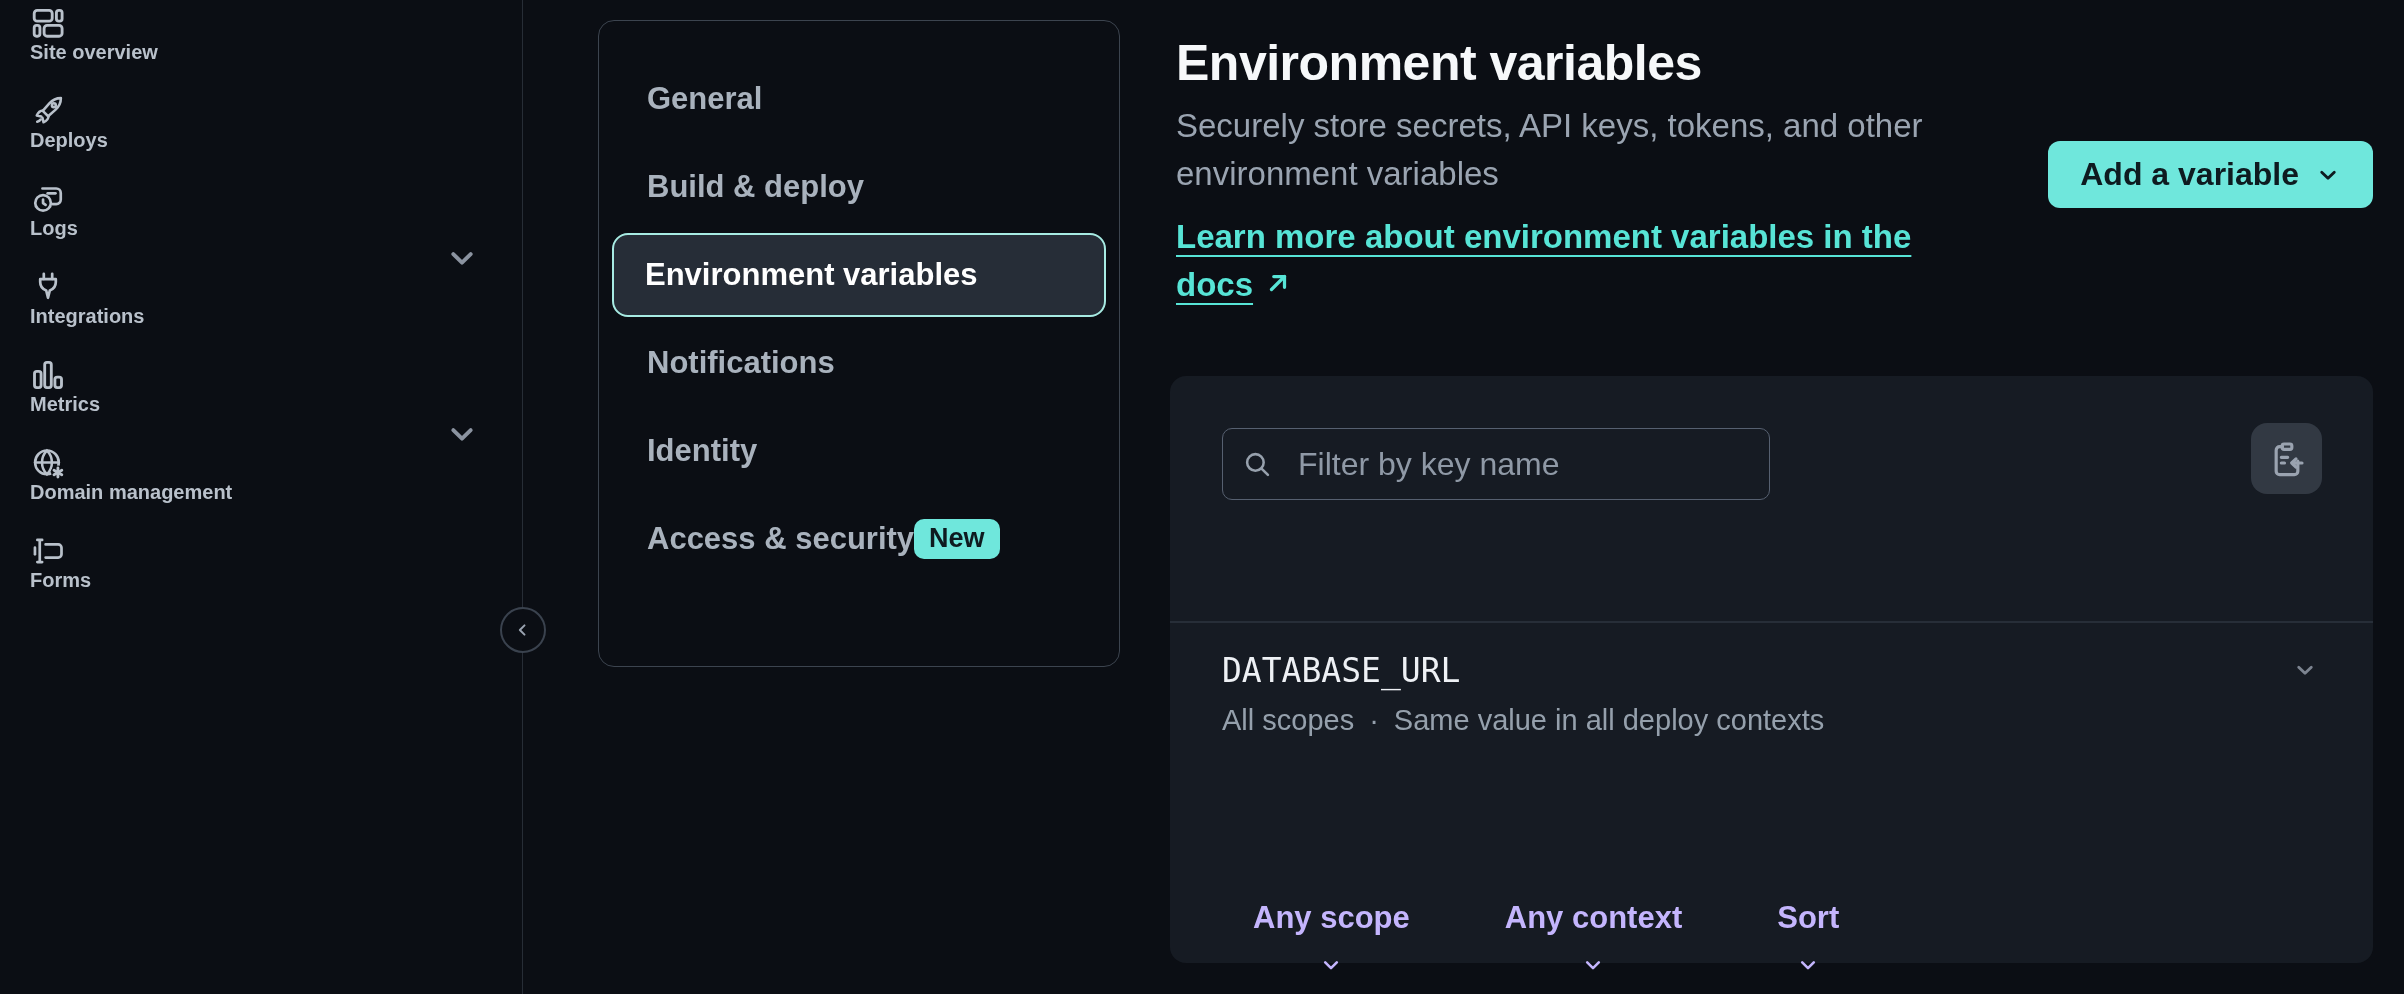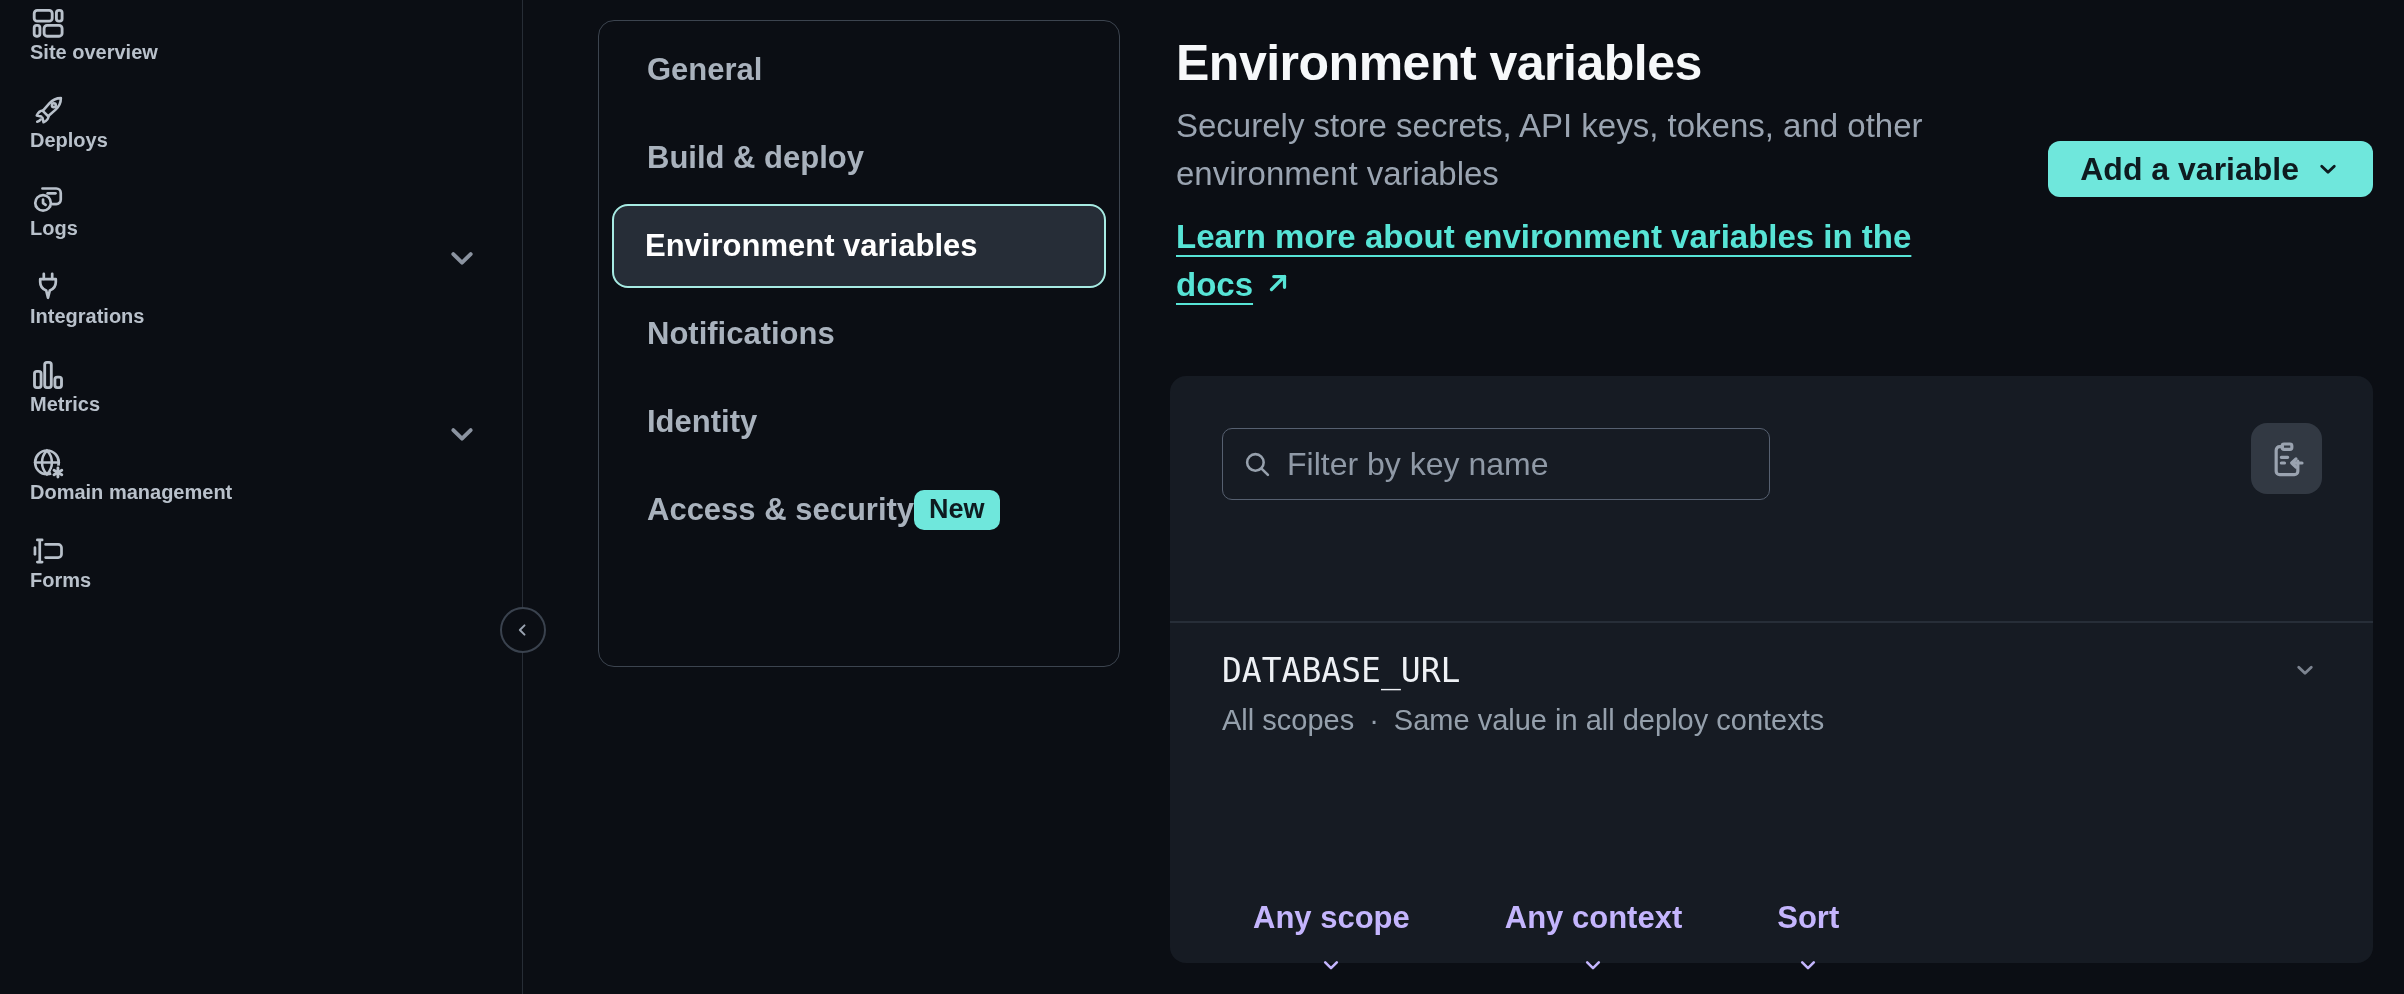--- a/index.html
+++ b/index.html
@@ -25,48 +25,48 @@
   .side-item.selected{background:var(--selected-row);color:#ffffff;}
   .side-chev{width:28px;height:28px;margin-left:auto;margin-right:26px;color:#8b93a0;}
 
   .collapse-btn{position:absolute;left:500px;top:607px;width:46px;height:46px;border-radius:50%;
     background:var(--page-bg);border:2px solid #3a424e;color:#9aa3b0;display:flex;align-items:center;
     justify-content:center;cursor:pointer;z-index:5;}
   .collapse-btn .icon{width:20px;height:20px;}
 
   
   .config-nav{position:absolute;left:598px;top:20px;width:522px;height:647px;border:1.5px solid var(--border);
-    border-radius:16px;padding-top:5px;display:flex;flex-direction:column;}
+    border-radius:16px;padding-top:34px;display:flex;flex-direction:column;}
   .cfg-item{display:flex;align-items:center;height:88px;padding-left:48px;color:#a9b2bd;
     font-size:31px;font-weight:700;cursor:pointer;}
   .cfg-item.selected{height:84px;margin:2px 13px;padding-left:31px;background:var(--nav-selected-bg);
     border:2.5px solid var(--accent-border);border-radius:16px;color:#ffffff;}
   .cfg-badge{background:var(--accent);color:var(--on-accent);font-size:27px;font-weight:700;
     padding:5px 15px;border-radius:10px;line-height:1.1;}
 
   
   .main{position:absolute;left:1170px;top:0;width:1203px;height:994px;}
   .page-title{position:absolute;left:6px;top:34px;font-size:50px;font-weight:700;color:var(--text-primary);
     letter-spacing:-0.5px;}
   .page-desc{position:absolute;left:6px;top:102px;width:800px;font-size:33px;line-height:48px;
     color:var(--text-secondary);}
   .docs-link{position:absolute;left:6px;top:213px;width:750px;font-size:33px;line-height:48px;font-weight:700;
     color:var(--link);text-decoration:none;cursor:pointer;}
   .docs-link .link-text{text-decoration:underline;text-underline-offset:7px;text-decoration-thickness:2px;}
   .docs-link .icon{width:30px;height:30px;margin-left:10px;vertical-align:-2px;}
-  .add-btn{position:absolute;right:0;top:141px;height:56px;display:flex;align-items:center;gap:16px;
+  .add-btn{position:absolute;right:0;top:141px;height:67px;display:flex;align-items:center;gap:16px;
     padding:0 32px;background:var(--accent);border:none;border-radius:12px;color:var(--on-accent);
     font-family:inherit;font-size:32px;font-weight:700;cursor:pointer;}
   .add-btn .icon{width:26px;height:26px;}
 
   
   .panel{position:absolute;left:0;top:376px;width:1203px;height:587px;background:var(--card-bg);
     border-radius:16px;}
   .search-box{position:absolute;left:52px;top:52px;width:548px;height:72px;border:1.5px solid var(--input-border);
-    border-radius:10px;display:flex;align-items:center;padding:4px 18px;gap:14px;}
+    border-radius:10px;display:flex;align-items:center;padding:4px 18px;gap:25px;}
   .search-box .icon{width:32px;height:32px;color:#97a1ad;}
   .search-box input{flex:1;min-width:0;background:transparent;border:none;outline:none;color:#e9edf1;
     font-family:inherit;font-size:32px;}
   .search-box input::placeholder{color:#8f99a6;}
   .import-btn{position:absolute;right:51px;top:47px;width:71px;height:71px;background:var(--icon-btn-bg);
     border:none;border-radius:16px;display:flex;align-items:center;justify-content:center;cursor:pointer;
     color:#9aa3b0;}
   .import-btn .icon{width:40px;height:40px;}
   .dropdown-row{position:absolute;left:83px;top:524px;display:flex;gap:95px;}
   .dropdown{display:flex;align-items:center;gap:13px;height:58px;color:#c4b5fd;font-size:31px;font-weight:700;

